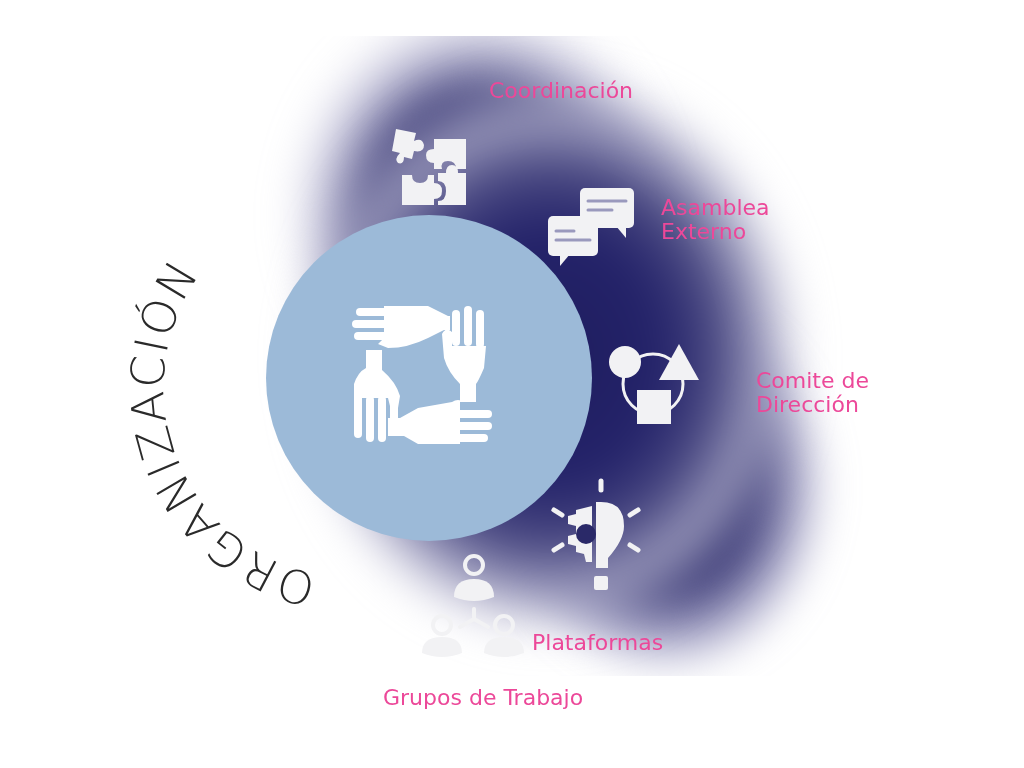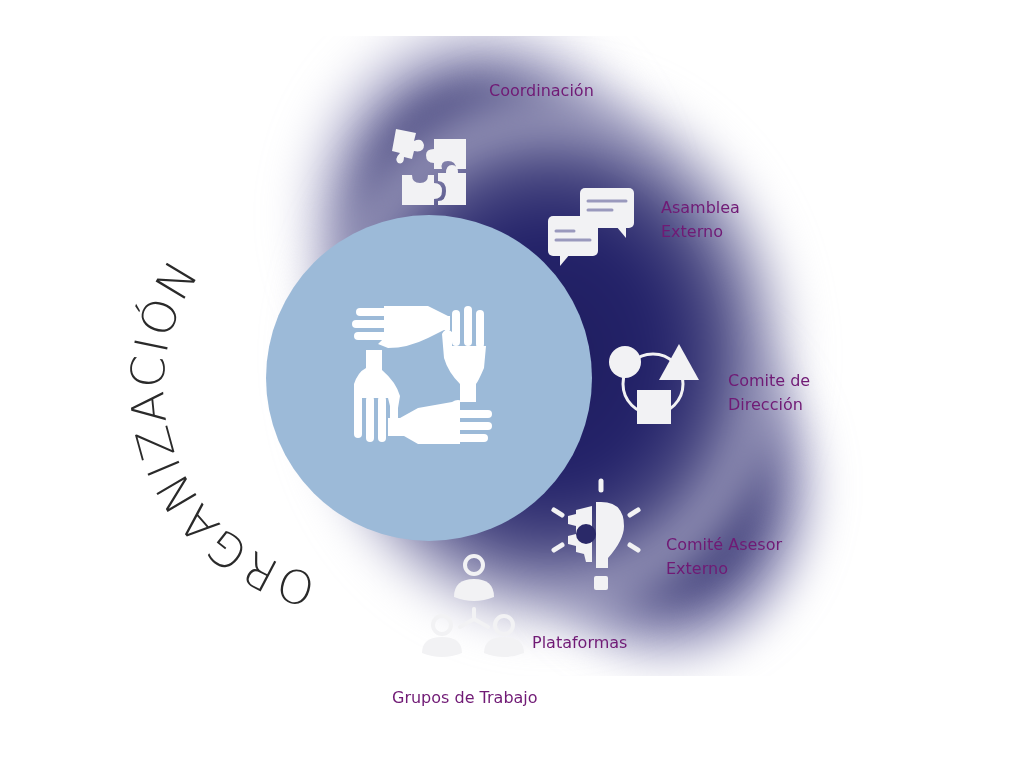--- a/index.html
+++ b/index.html
@@ -18,21 +18,21 @@
            background: radial-gradient(closest-side, #2a2968 0%, #3b3a76 55%, rgba(160,158,196,0.6) 80%, rgba(255,255,255,0) 100%);
            filter: blur(20px); }
   .glow3 { position: absolute; left: 500px; top: 260px; width: 330px; height: 380px;
            border-radius: 50%;
            background: radial-gradient(closest-side, #1e1c5c 0%, #2d2c6c 50%, rgba(120,118,170,0.6) 80%, rgba(255,255,255,0) 100%);
            filter: blur(18px); }
 
   .center-circle { position: absolute; left: 266px; top: 215px; width: 326px; height: 326px;
                    border-radius: 50%; background: #9cbad8; }
 
-  .label { position: absolute; color: #701a75; font-size: 16px; line-height: 24px; white-space: nowrap; }
+  .label { position: absolute; color: #ec4899; font-size: 22px; line-height: 24px; white-space: nowrap; }
   .icon { position: absolute; }
 
   .arc-text { position: absolute; left: 0; top: 0; }
 </style>
 </head>
 <body>
 
 <div class="canvas">
 
   <div class="glow-clip">
@@ -144,28 +144,24 @@
     </g>
   </svg>
 
   <div class="label" style="left:489px;top:79px">Coordinación</div>
 
   <div class="label" style="left:661px;top:196px">
     <div>Asamblea</div>
     <div>Externo</div>
   </div>
 
-  <div class="label" style="left:728px;top:369px">
+  <div class="label" style="left:756px;top:369px">
     <div>Comite de</div>
     <div>Dirección</div>
   </div>
 
-  <div class="label" style="left:666px;top:533px">
-    <div>Comité Asesor</div>
-    <div>Externo</div>
-  </div>
 
   <div class="label" style="left:532px;top:631px">Plataformas</div>
 
-  <div class="label" style="left:392px;top:686px">Grupos de Trabajo</div>
+  <div class="label" style="left:383px;top:686px">Grupos de Trabajo</div>
 
 
 </div>
 
 </body></html>

